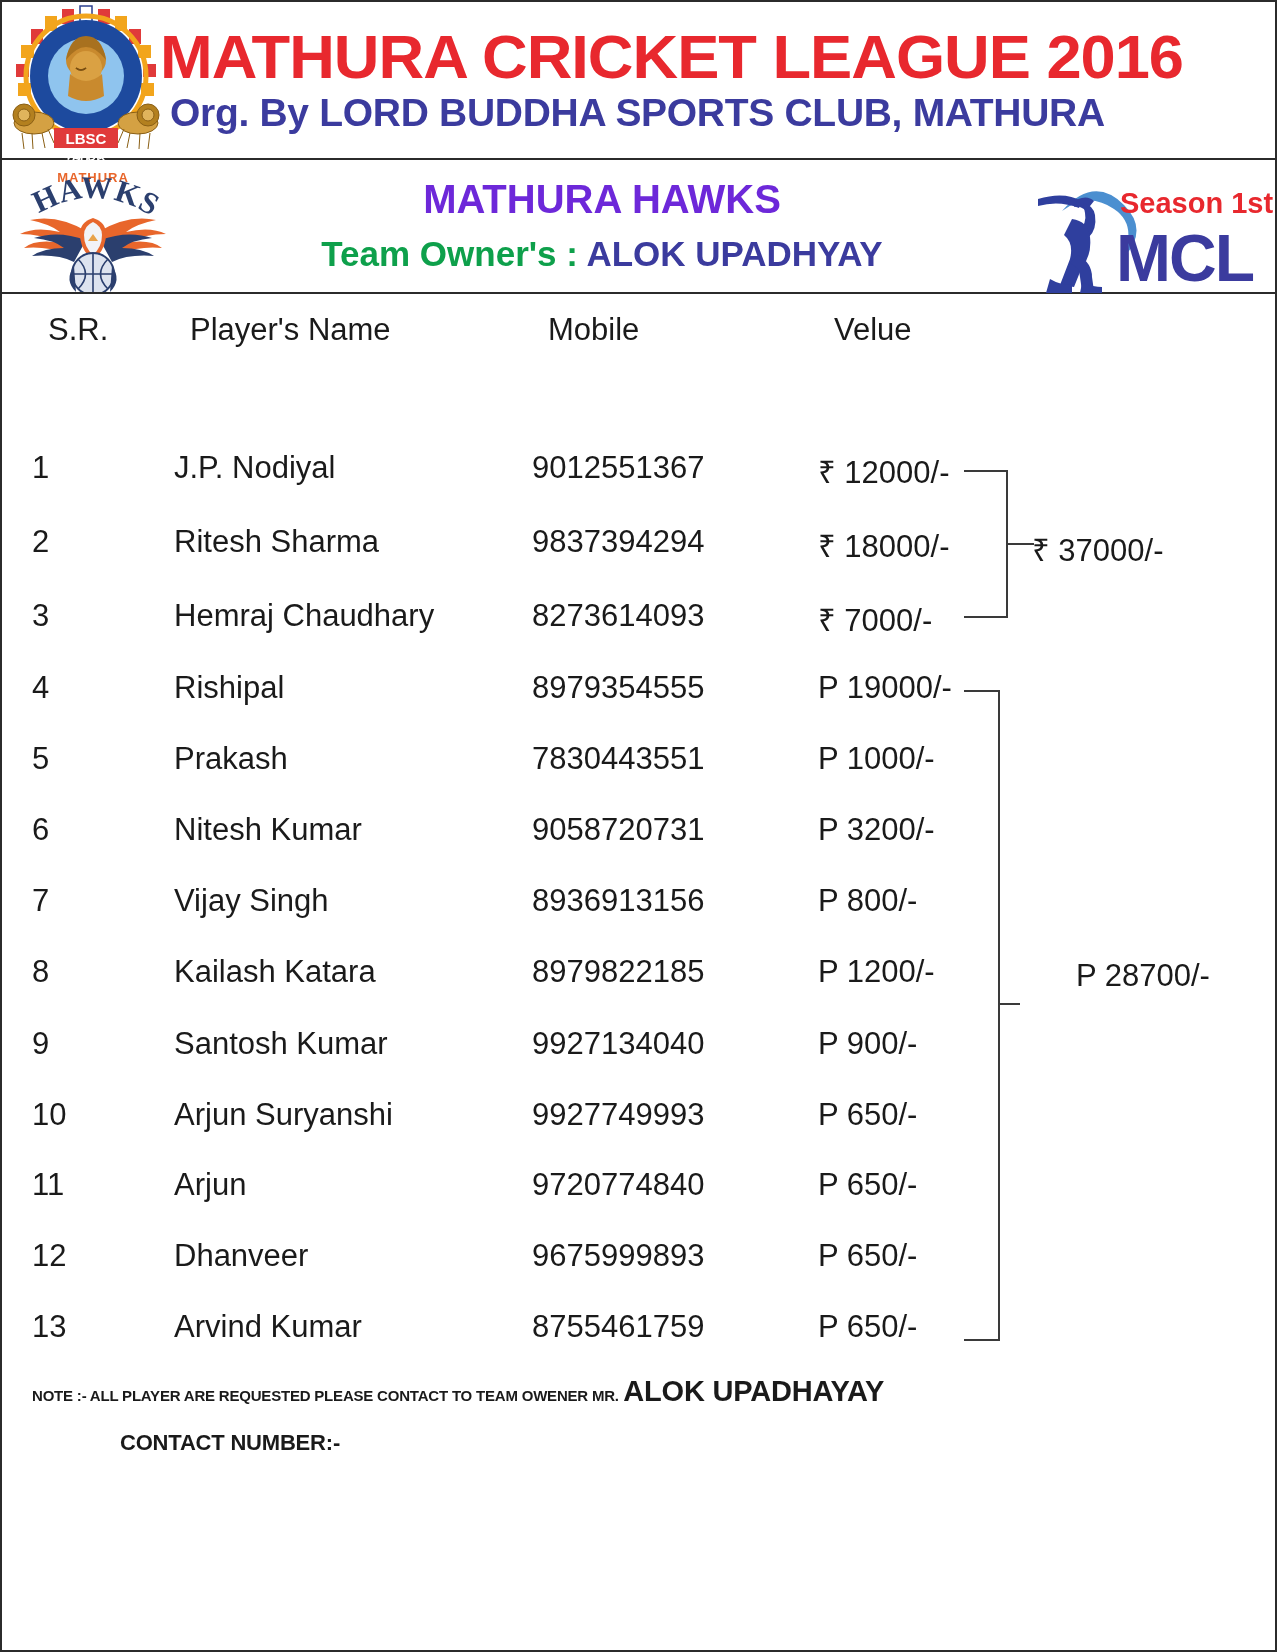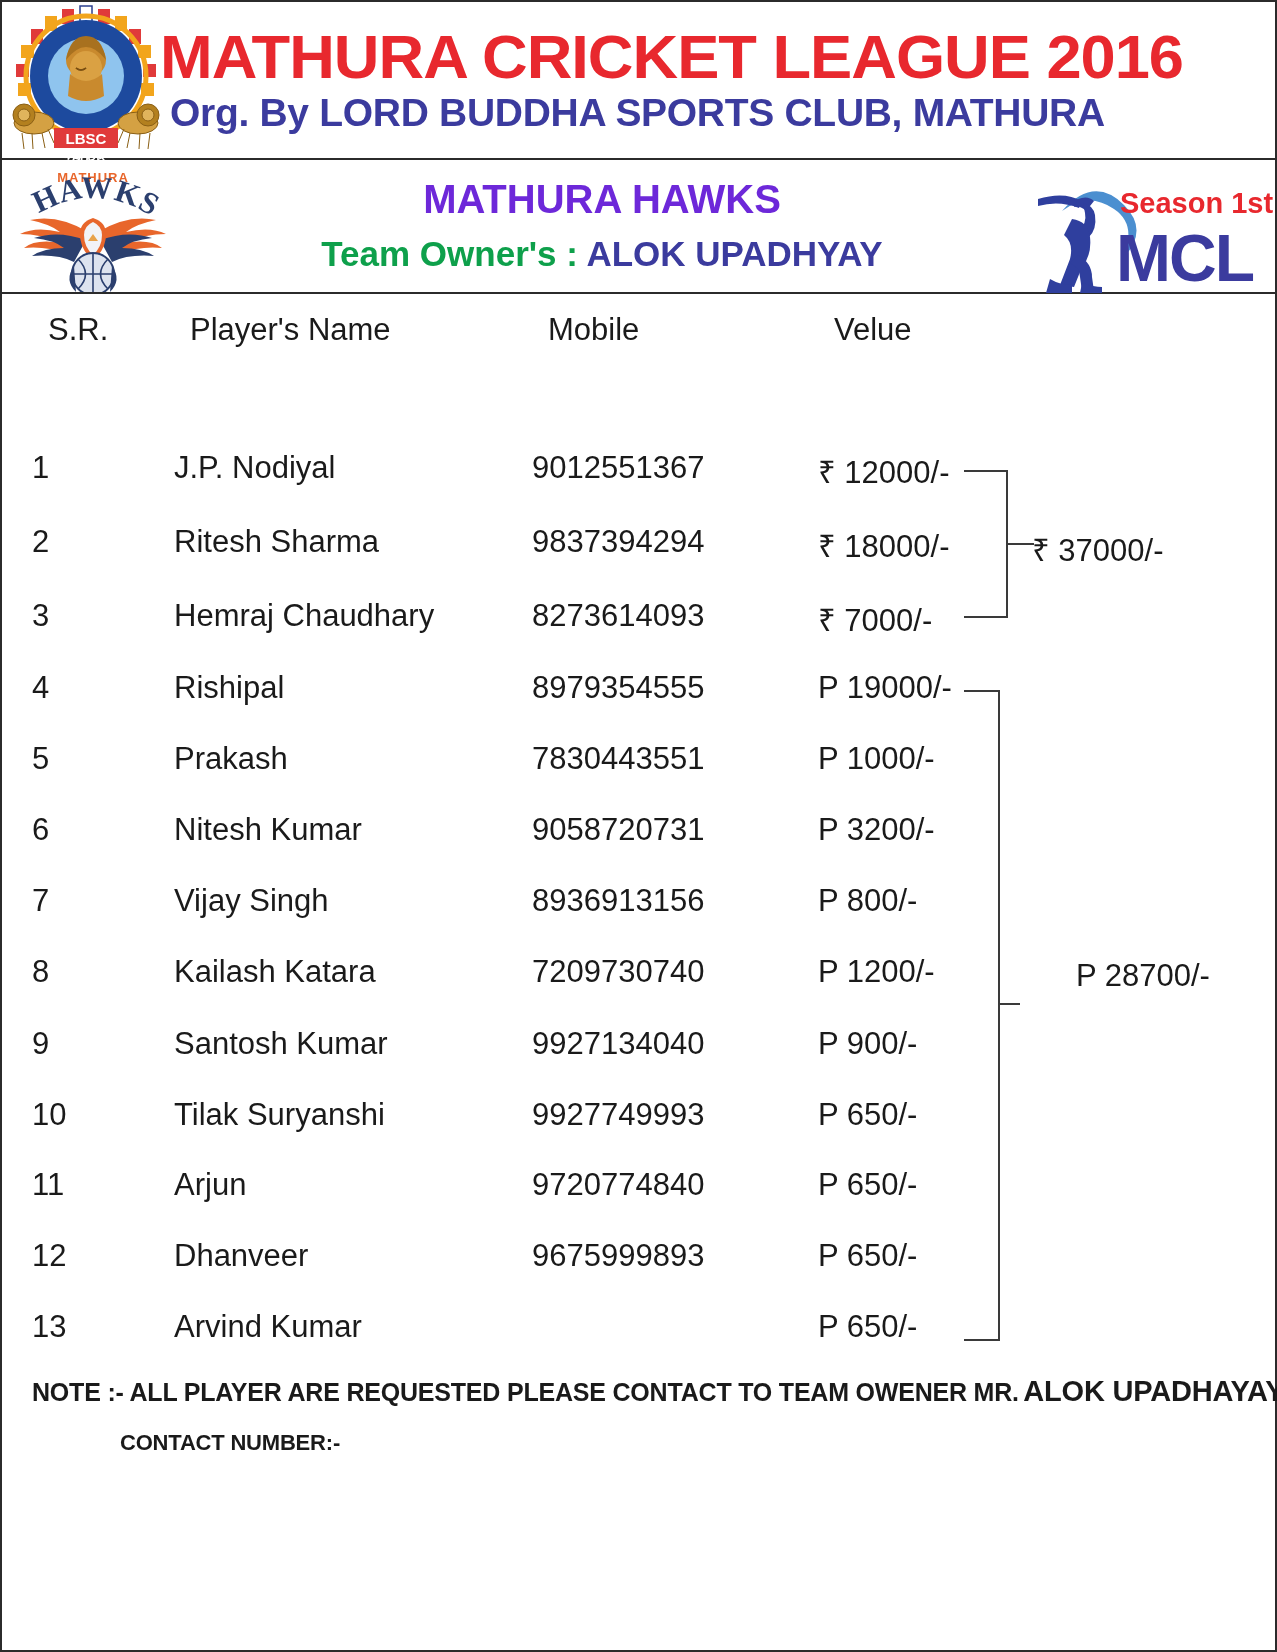--- a/index.html
+++ b/index.html
@@ -147,21 +147,21 @@
   }
 
   
   .note-line {
     position: absolute;
     left: 30px;
     top: 1373px;
     white-space: nowrap;
   }
   .note-small {
-    font-size: 25px;
+    font-size: 15px;
     font-weight: bold;
     color: #1a1a1a;
     letter-spacing: -0.2px;
   }
   .note-big {
     font-size: 29px;
     font-weight: bold;
     color: #1a1a1a;
     letter-spacing: -0.2px;
   }
@@ -338,50 +338,51 @@
     </div>
     <div class="row" style="top:589px">
       <span class="col-sr">7</span>
       <span class="col-name">Vijay Singh</span>
       <span class="col-mob">8936913156</span>
       <span class="col-val">P 800/-</span>
     </div>
     <div class="row" style="top:660px">
       <span class="col-sr">8</span>
       <span class="col-name">Kailash Katara</span>
-      <span class="col-mob">7209730740</span>
+      <span class="col-mob">8979822185</span>
       <span class="col-val">P 1200/-</span>
     </div>
     <div class="row" style="top:732px">
       <span class="col-sr">9</span>
       <span class="col-name">Santosh Kumar</span>
       <span class="col-mob">9927134040</span>
       <span class="col-val">P 900/-</span>
     </div>
     <div class="row" style="top:803px">
       <span class="col-sr">10</span>
-      <span class="col-name">Tilak Suryanshi</span>
+      <span class="col-name">Arjun Suryanshi</span>
       <span class="col-mob">9927749993</span>
       <span class="col-val">P 650/-</span>
     </div>
     <div class="row" style="top:873px">
       <span class="col-sr">11</span>
       <span class="col-name">Arjun</span>
       <span class="col-mob">9720774840</span>
       <span class="col-val">P 650/-</span>
     </div>
     <div class="row" style="top:944px">
       <span class="col-sr">12</span>
       <span class="col-name">Dhanveer</span>
       <span class="col-mob">9675999893</span>
       <span class="col-val">P 650/-</span>
     </div>
     <div class="row" style="top:1015px">
       <span class="col-sr">13</span>
       <span class="col-name">Arvind Kumar</span>
+      <span class="col-mob">8755461759</span>
       <span class="col-val">P 650/-</span>
     </div>
 
     <div class="bracket">
       <div class="bline-h" style="left:962px;  top:176px; width:44px;"></div>
       <div class="bline-v" style="left:1004px; top:176px; height:148px;"></div>
       <div class="bline-h" style="left:962px;  top:322px; width:44px;"></div>
       <div class="bline-h" style="left:1004px; top:249px; width:28px;"></div>
     </div>
     <span class="bracket-total" style="left:1030px; top:234px;">₹ 37000/-</span>

